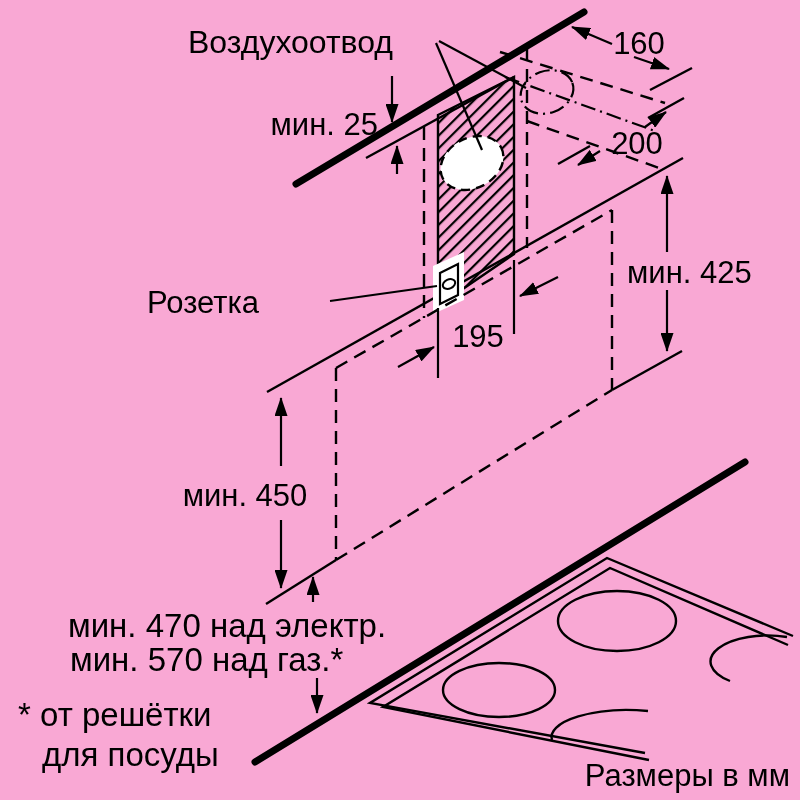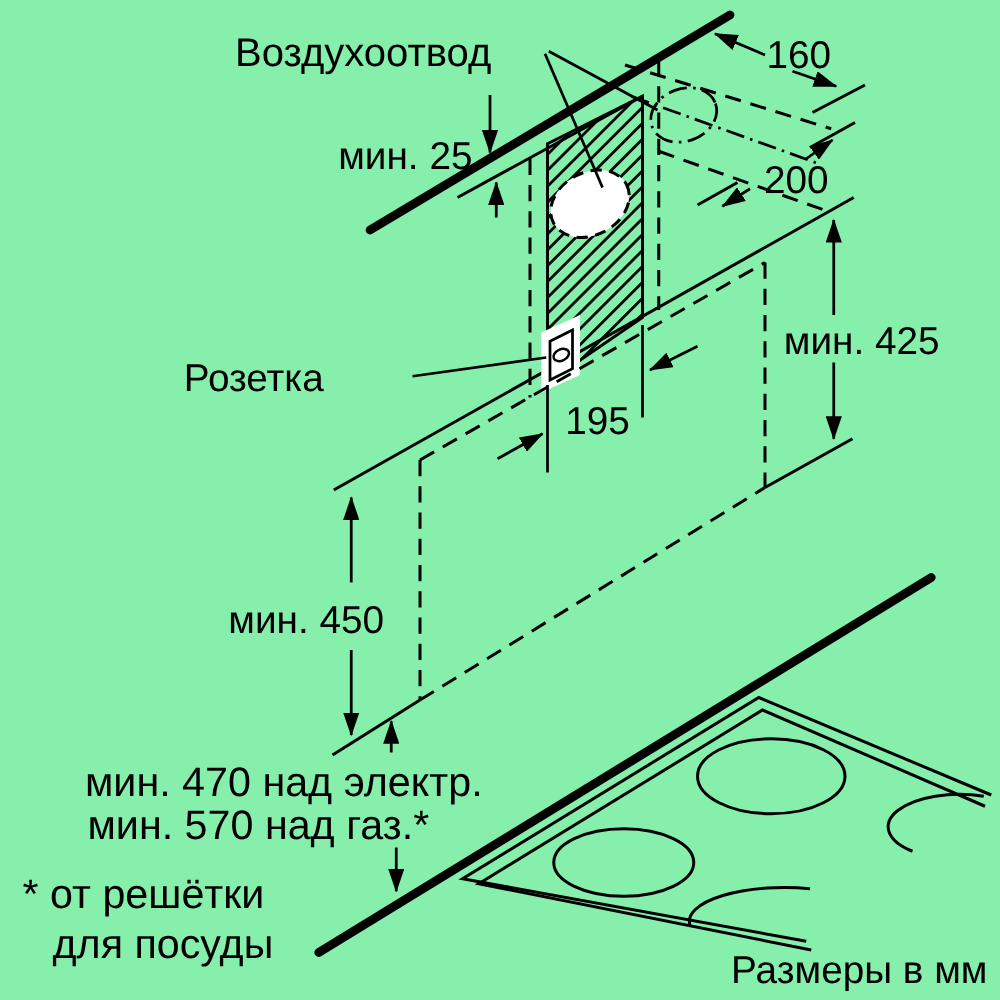--- a/index.html
+++ b/index.html
@@ -1,16 +1,16 @@
 <!DOCTYPE html>
 <html><head>
 <meta charset="utf-8">
 <style>
   html,body{margin:0;padding:0;background:#ffffff;}
-  .stage{width:800px;height:800px;position:relative;background:#86efac;overflow:hidden;}
+  .stage{width:800px;height:800px;position:relative;background:#f9a8d4;overflow:hidden;}
   svg{display:block;}
   text{font-family:"Liberation Sans","DejaVu Sans",sans-serif;fill:#000;}
   .lbl{font-size:31px;}
   .lbl-big{font-size:32px;}
   .thin{stroke:#000;stroke-width:2.4;fill:none;}
   .thick{stroke:#000;stroke-width:7;fill:none;stroke-linecap:round;}
   .dash{stroke:#000;stroke-width:2.4;fill:none;stroke-dasharray:13 8;}
   .dashdot{stroke:#000;stroke-width:2.2;fill:none;stroke-dasharray:15 5 2 5;}
   .dim{stroke:#000;stroke-width:2.2;fill:none;}
 </style>

